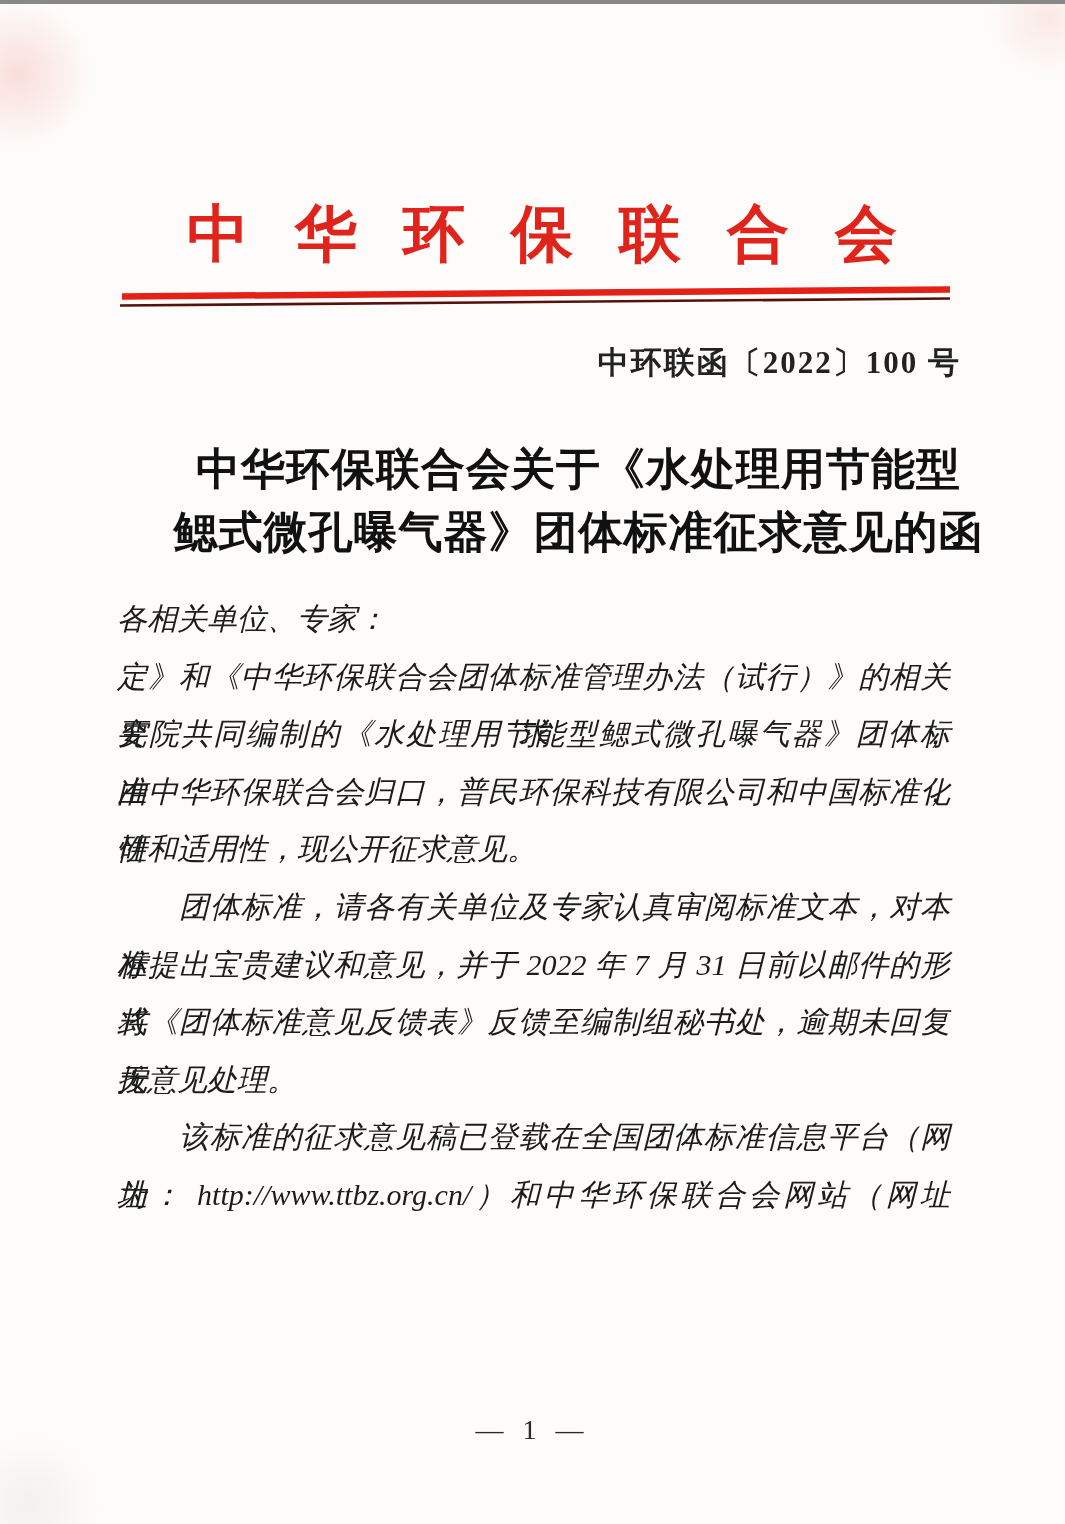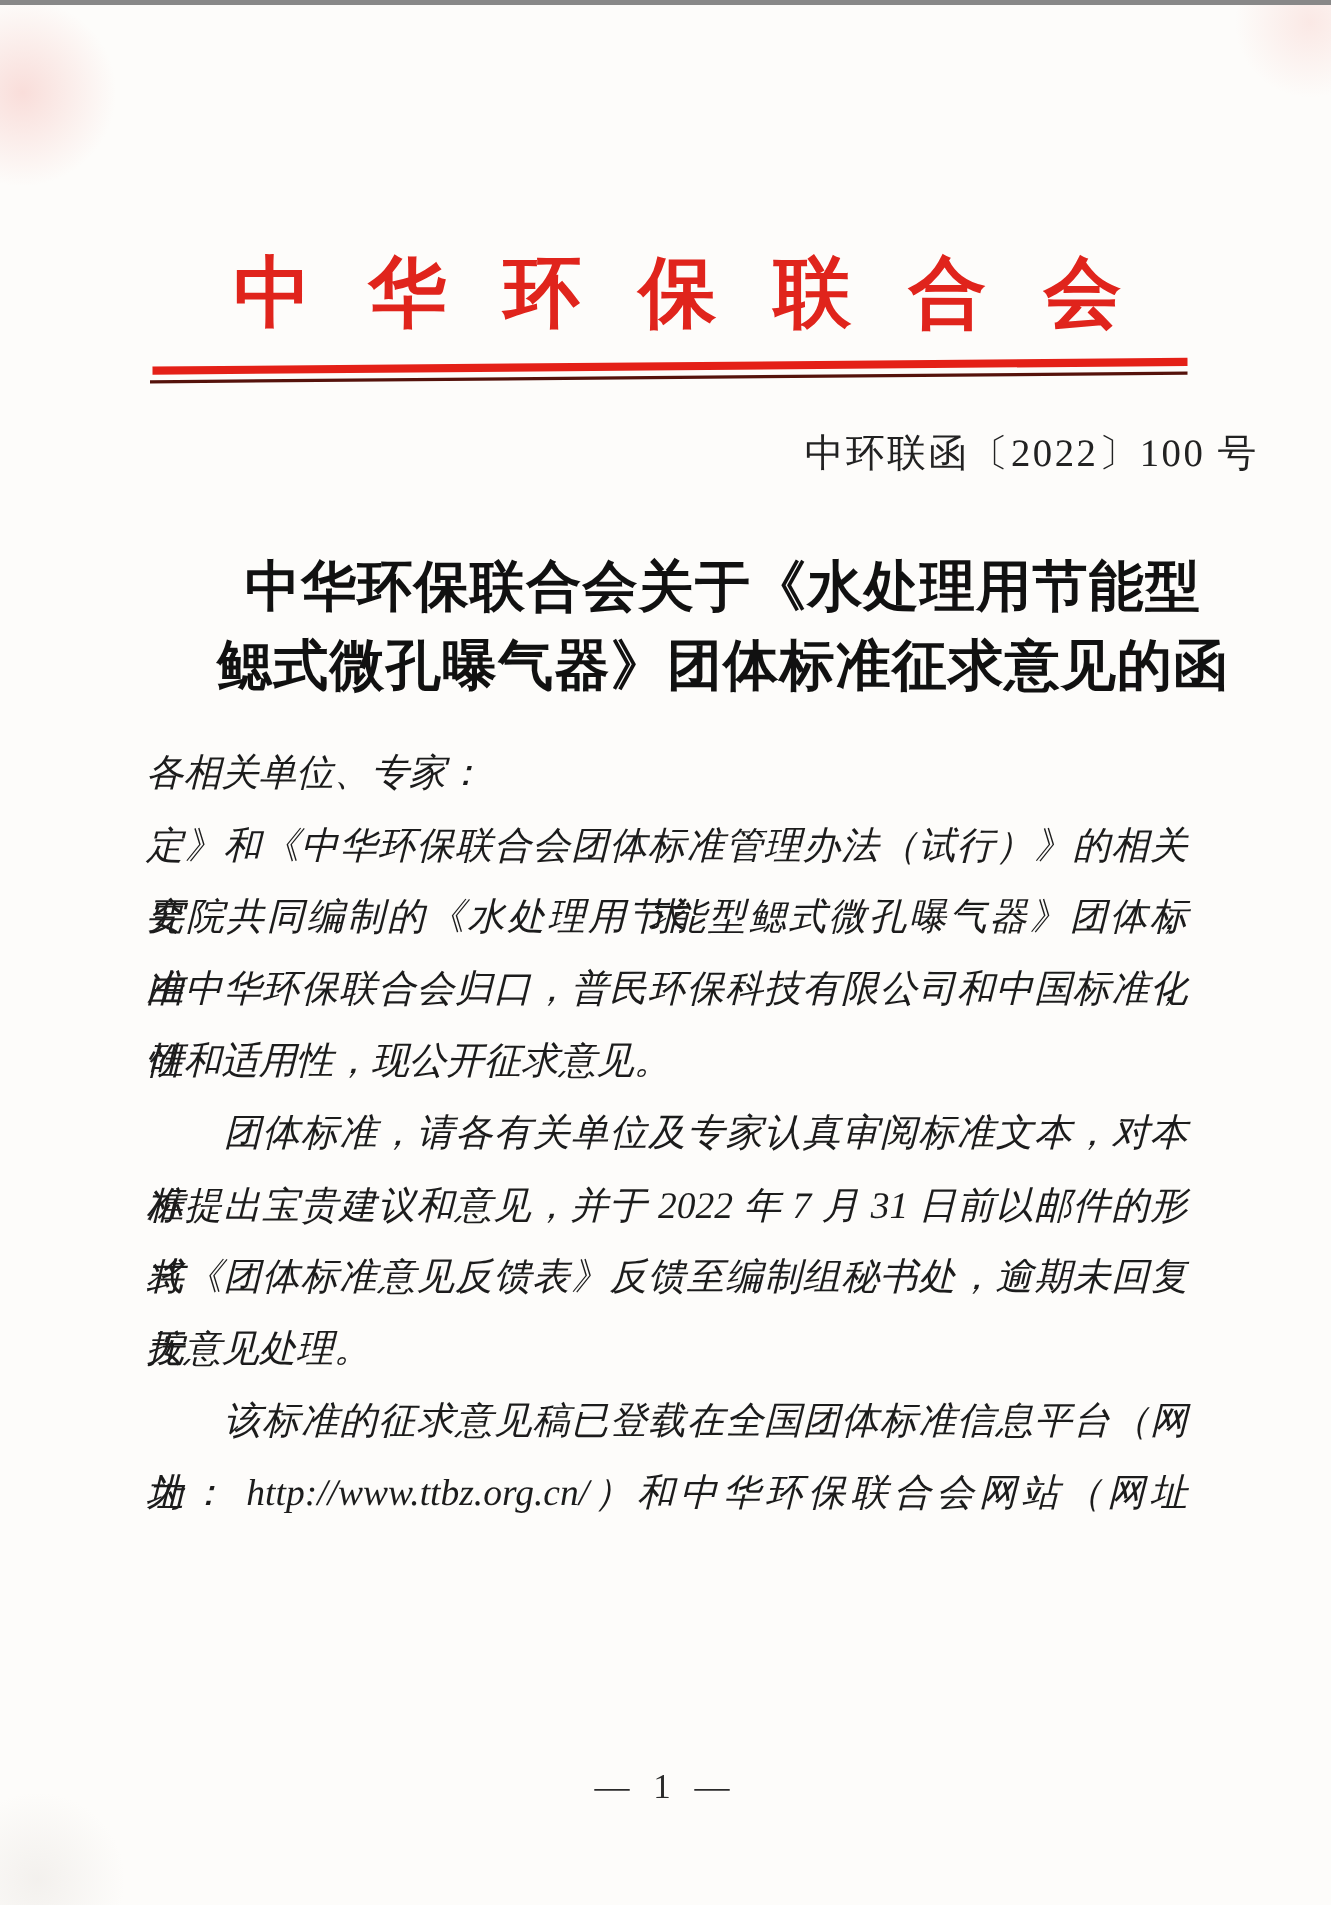--- a/index.html
+++ b/index.html
@@ -26,25 +26,26 @@
     font-size:62px;font-weight:bold;
     letter-spacing:46px;
     color:#e0241c;
     white-space:nowrap;
   }
   .divider{
     position:absolute;top:278px;left:0;width:1065px;height:32px;
   }
   .doc-number{
     position:absolute;top:338px;left:0;width:100%;
-    box-sizing:border-box;padding-right:58px;
+    box-sizing:border-box;padding-right:104px;
     text-align:right;
     font-size:31px;color:#222;
     letter-spacing:2px;
     white-space:nowrap;
+    font-weight:bold;
   }
   .doc-title{
     position:absolute;top:434px;left:0;width:100%;
     text-align:center;
     font-size:44px;font-weight:bold;
     line-height:63px;
     color:#111;
     letter-spacing:1px;
     padding-left:46px;
   }

